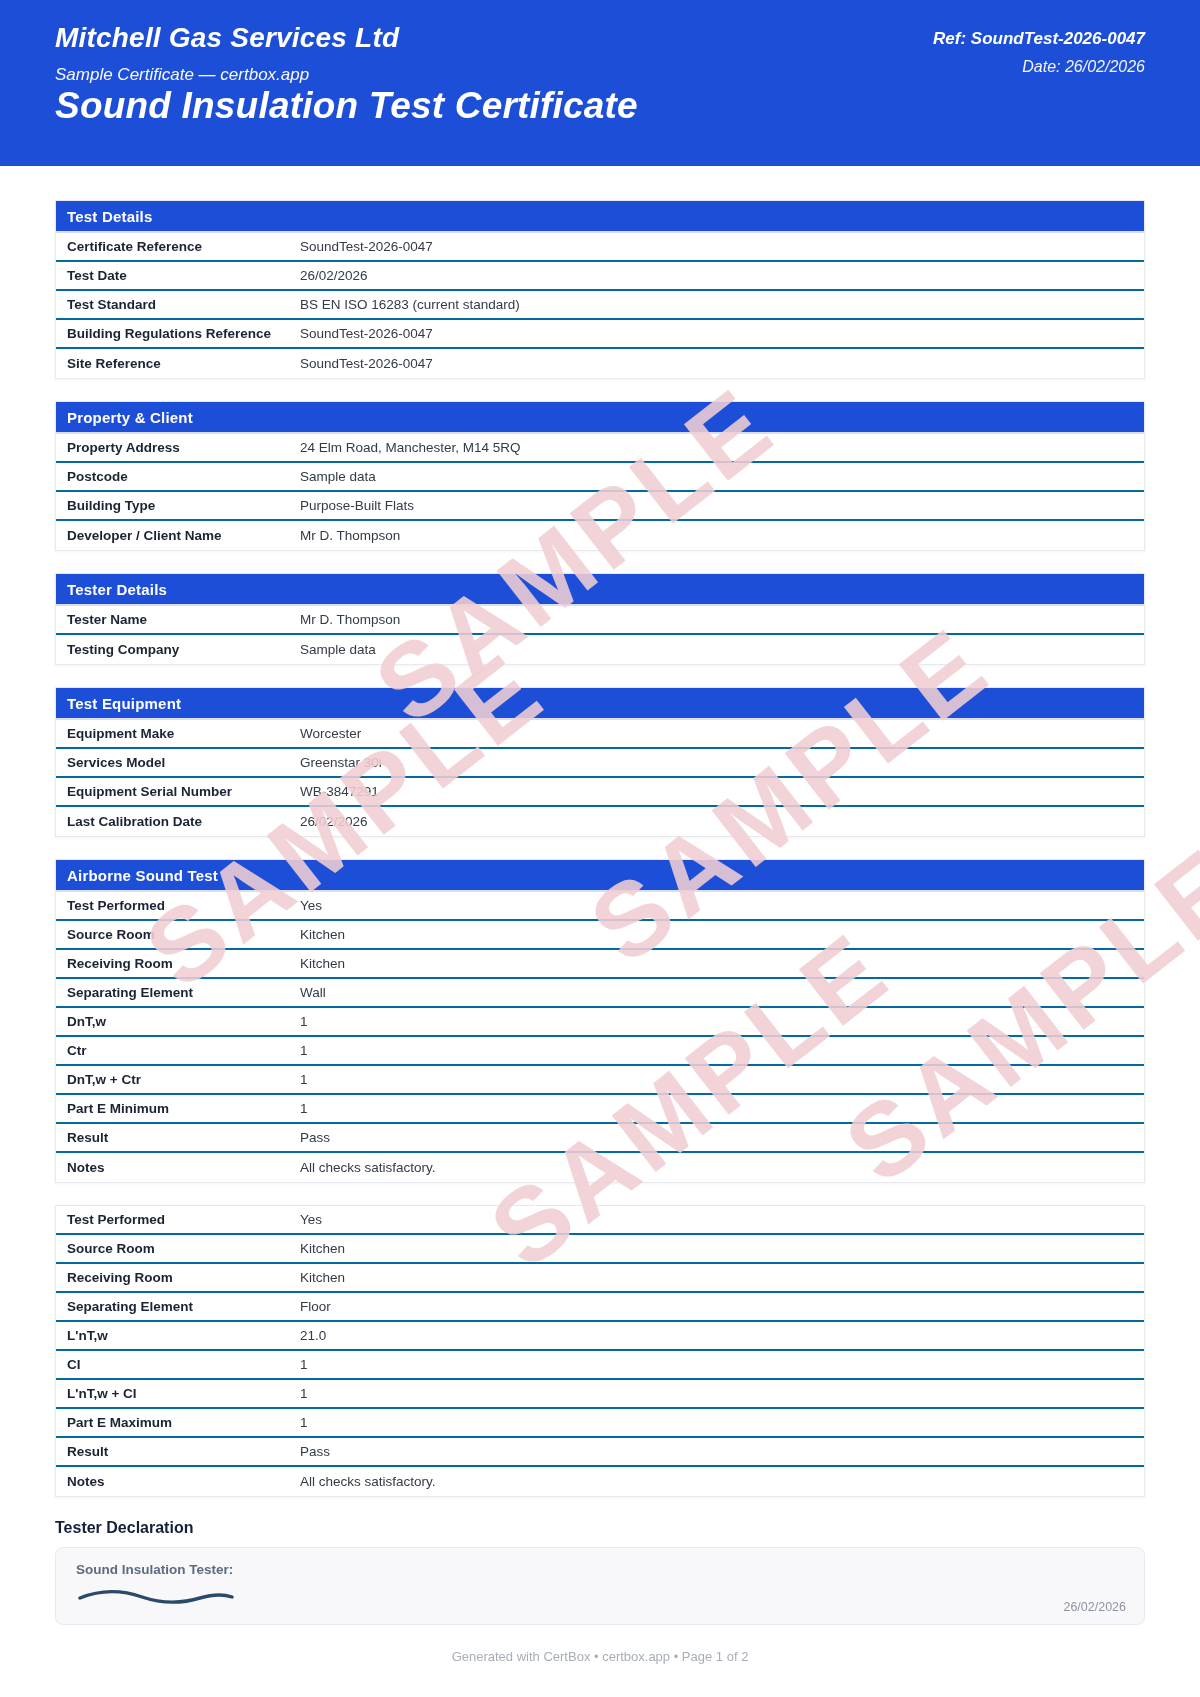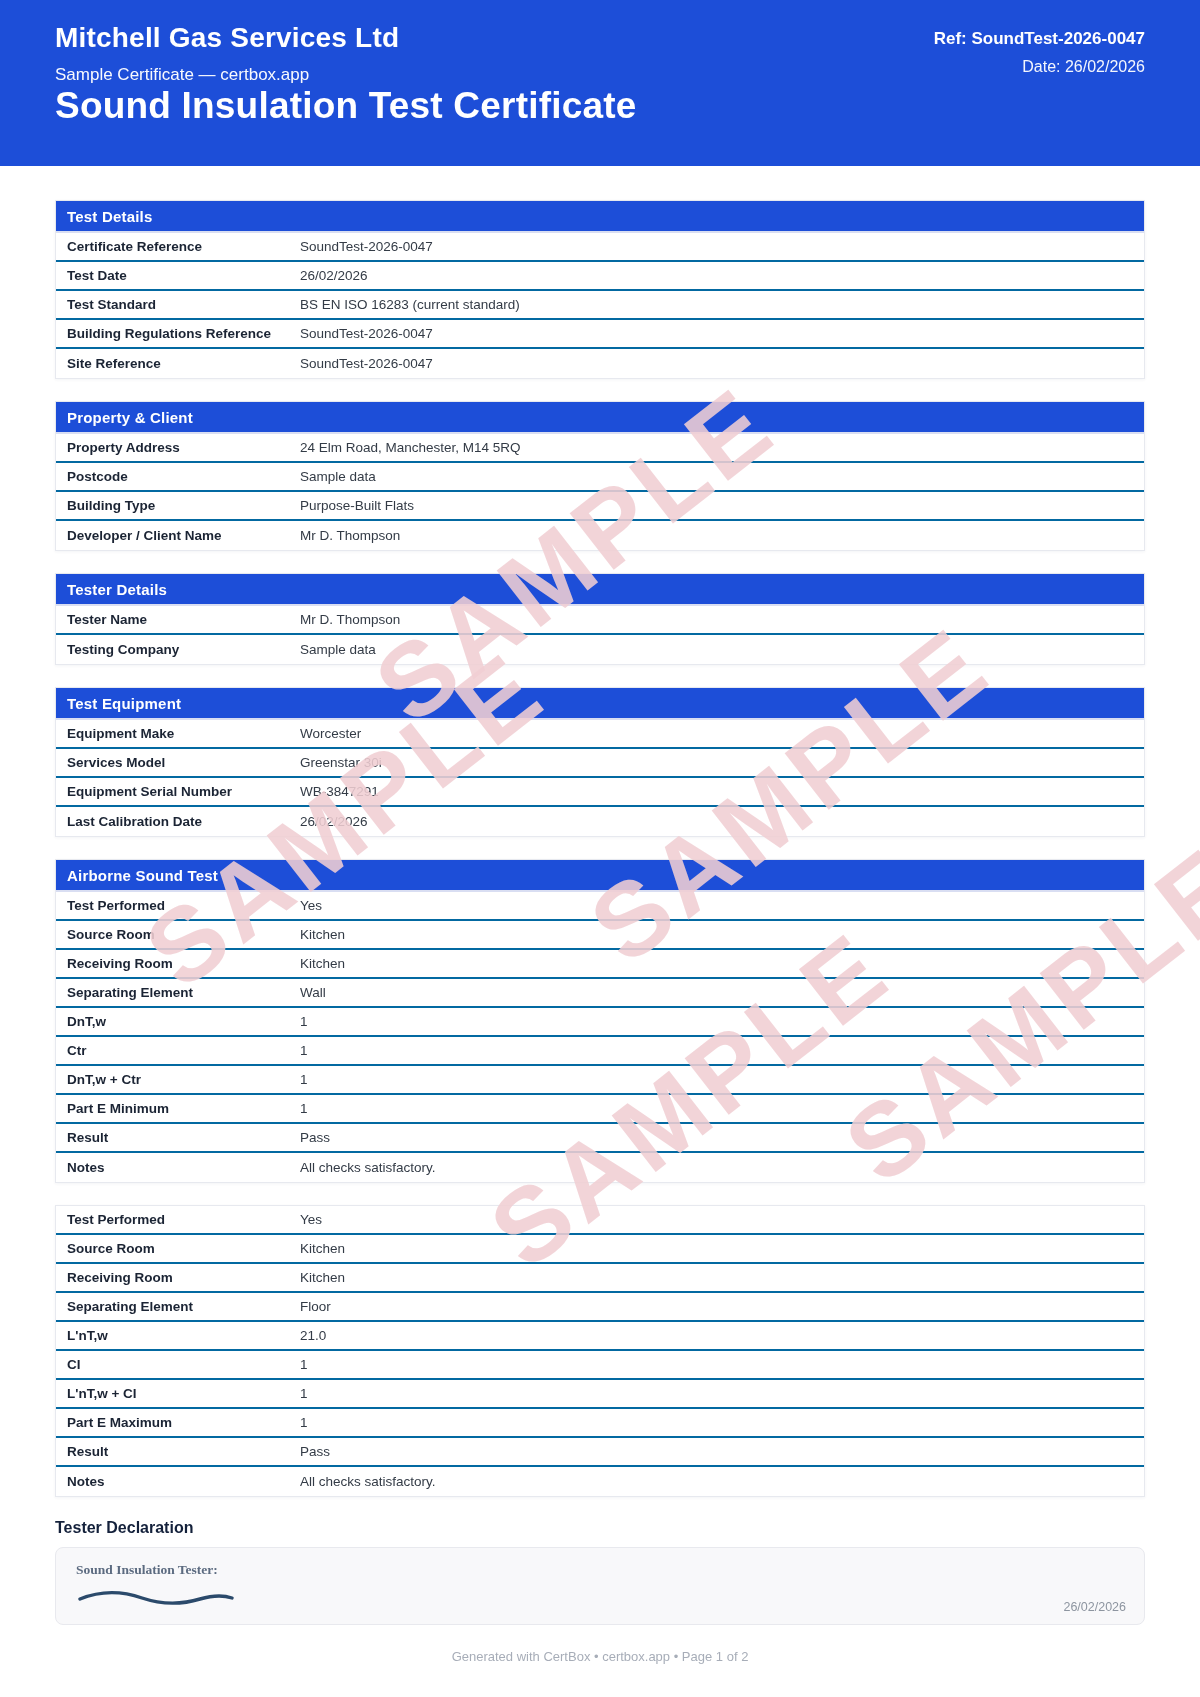--- a/index.html
+++ b/index.html
@@ -13,20 +13,21 @@
   }
 
   
   .banner {
     height:166px;
     background:#1d4ed8;
     padding:22px 55px 0 55px;
     display:flex;
     justify-content:space-between;
     color:#ffffff;
+    font-style:italic;
   }
   .banner .company { font-size:28px; font-weight:700; letter-spacing:.2px; }
   .banner .subtitle { font-size:17px; margin-top:11px; color:rgba(255,255,255,.97); }
   .banner .doc-title { font-size:37px; font-weight:700; margin-top:0; letter-spacing:.2px; }
   .banner .right { text-align:right; padding-top:7px; }
   .banner .ref { font-size:17px; font-weight:700; }
   .banner .date { font-size:16px; margin-top:9px; color:rgba(255,255,255,.95); }
 
   
   .content { padding:34px 55px 0 55px; position:relative; z-index:1; }
@@ -74,21 +75,21 @@
     margin:18px 0 10px 0;
   }
   .sig-box {
     position:relative;
     height:78px;
     background:#f8f8fa;
     border:1px solid #e8e9ee;
     border-radius:8px;
     padding:14px 20px;
   }
-  .sig-label { font-size:13.5px; font-weight:700; color:#5c6b80;font-family:Liberation Serif, serif; }
+  .sig-label { font-size:13.5px; font-weight:700; color:#5c6b80; }
   .sig-stroke { margin-top:8px; display:block; }
   .sig-date {
     position:absolute;
     right:18px;
     bottom:10px;
     font-size:12.5px;
     color:#8d95a0;
   }
 
   

